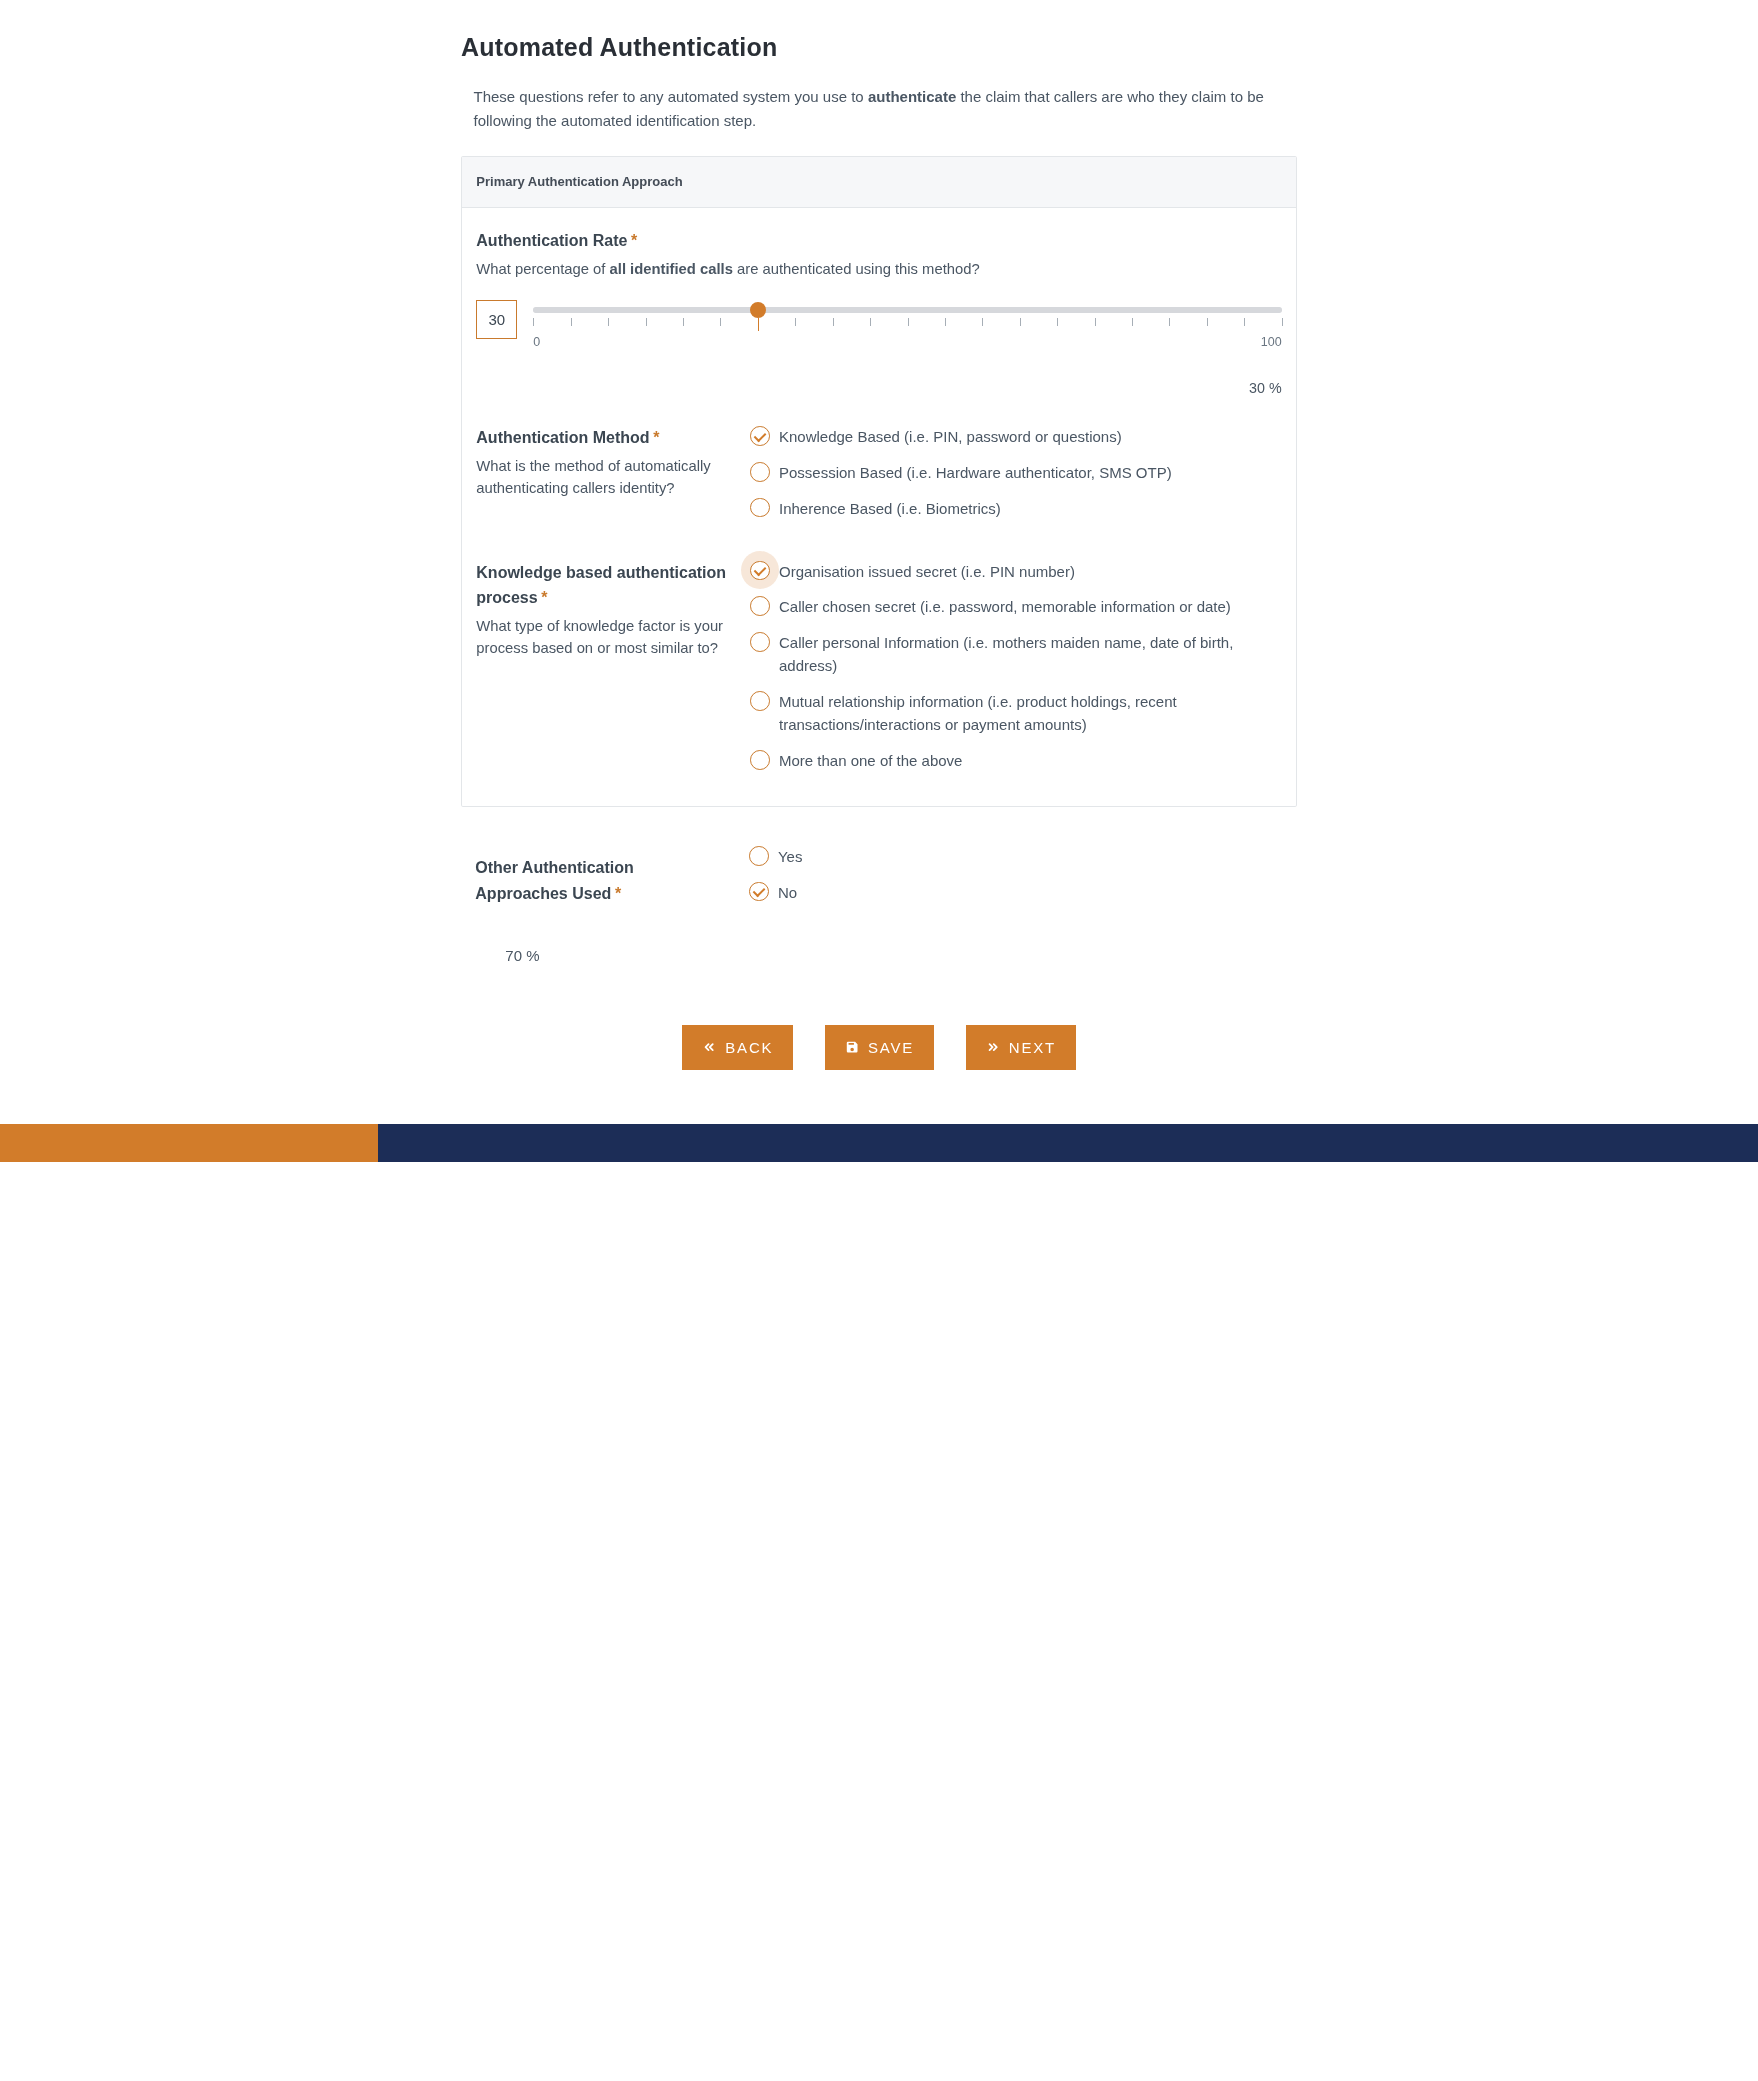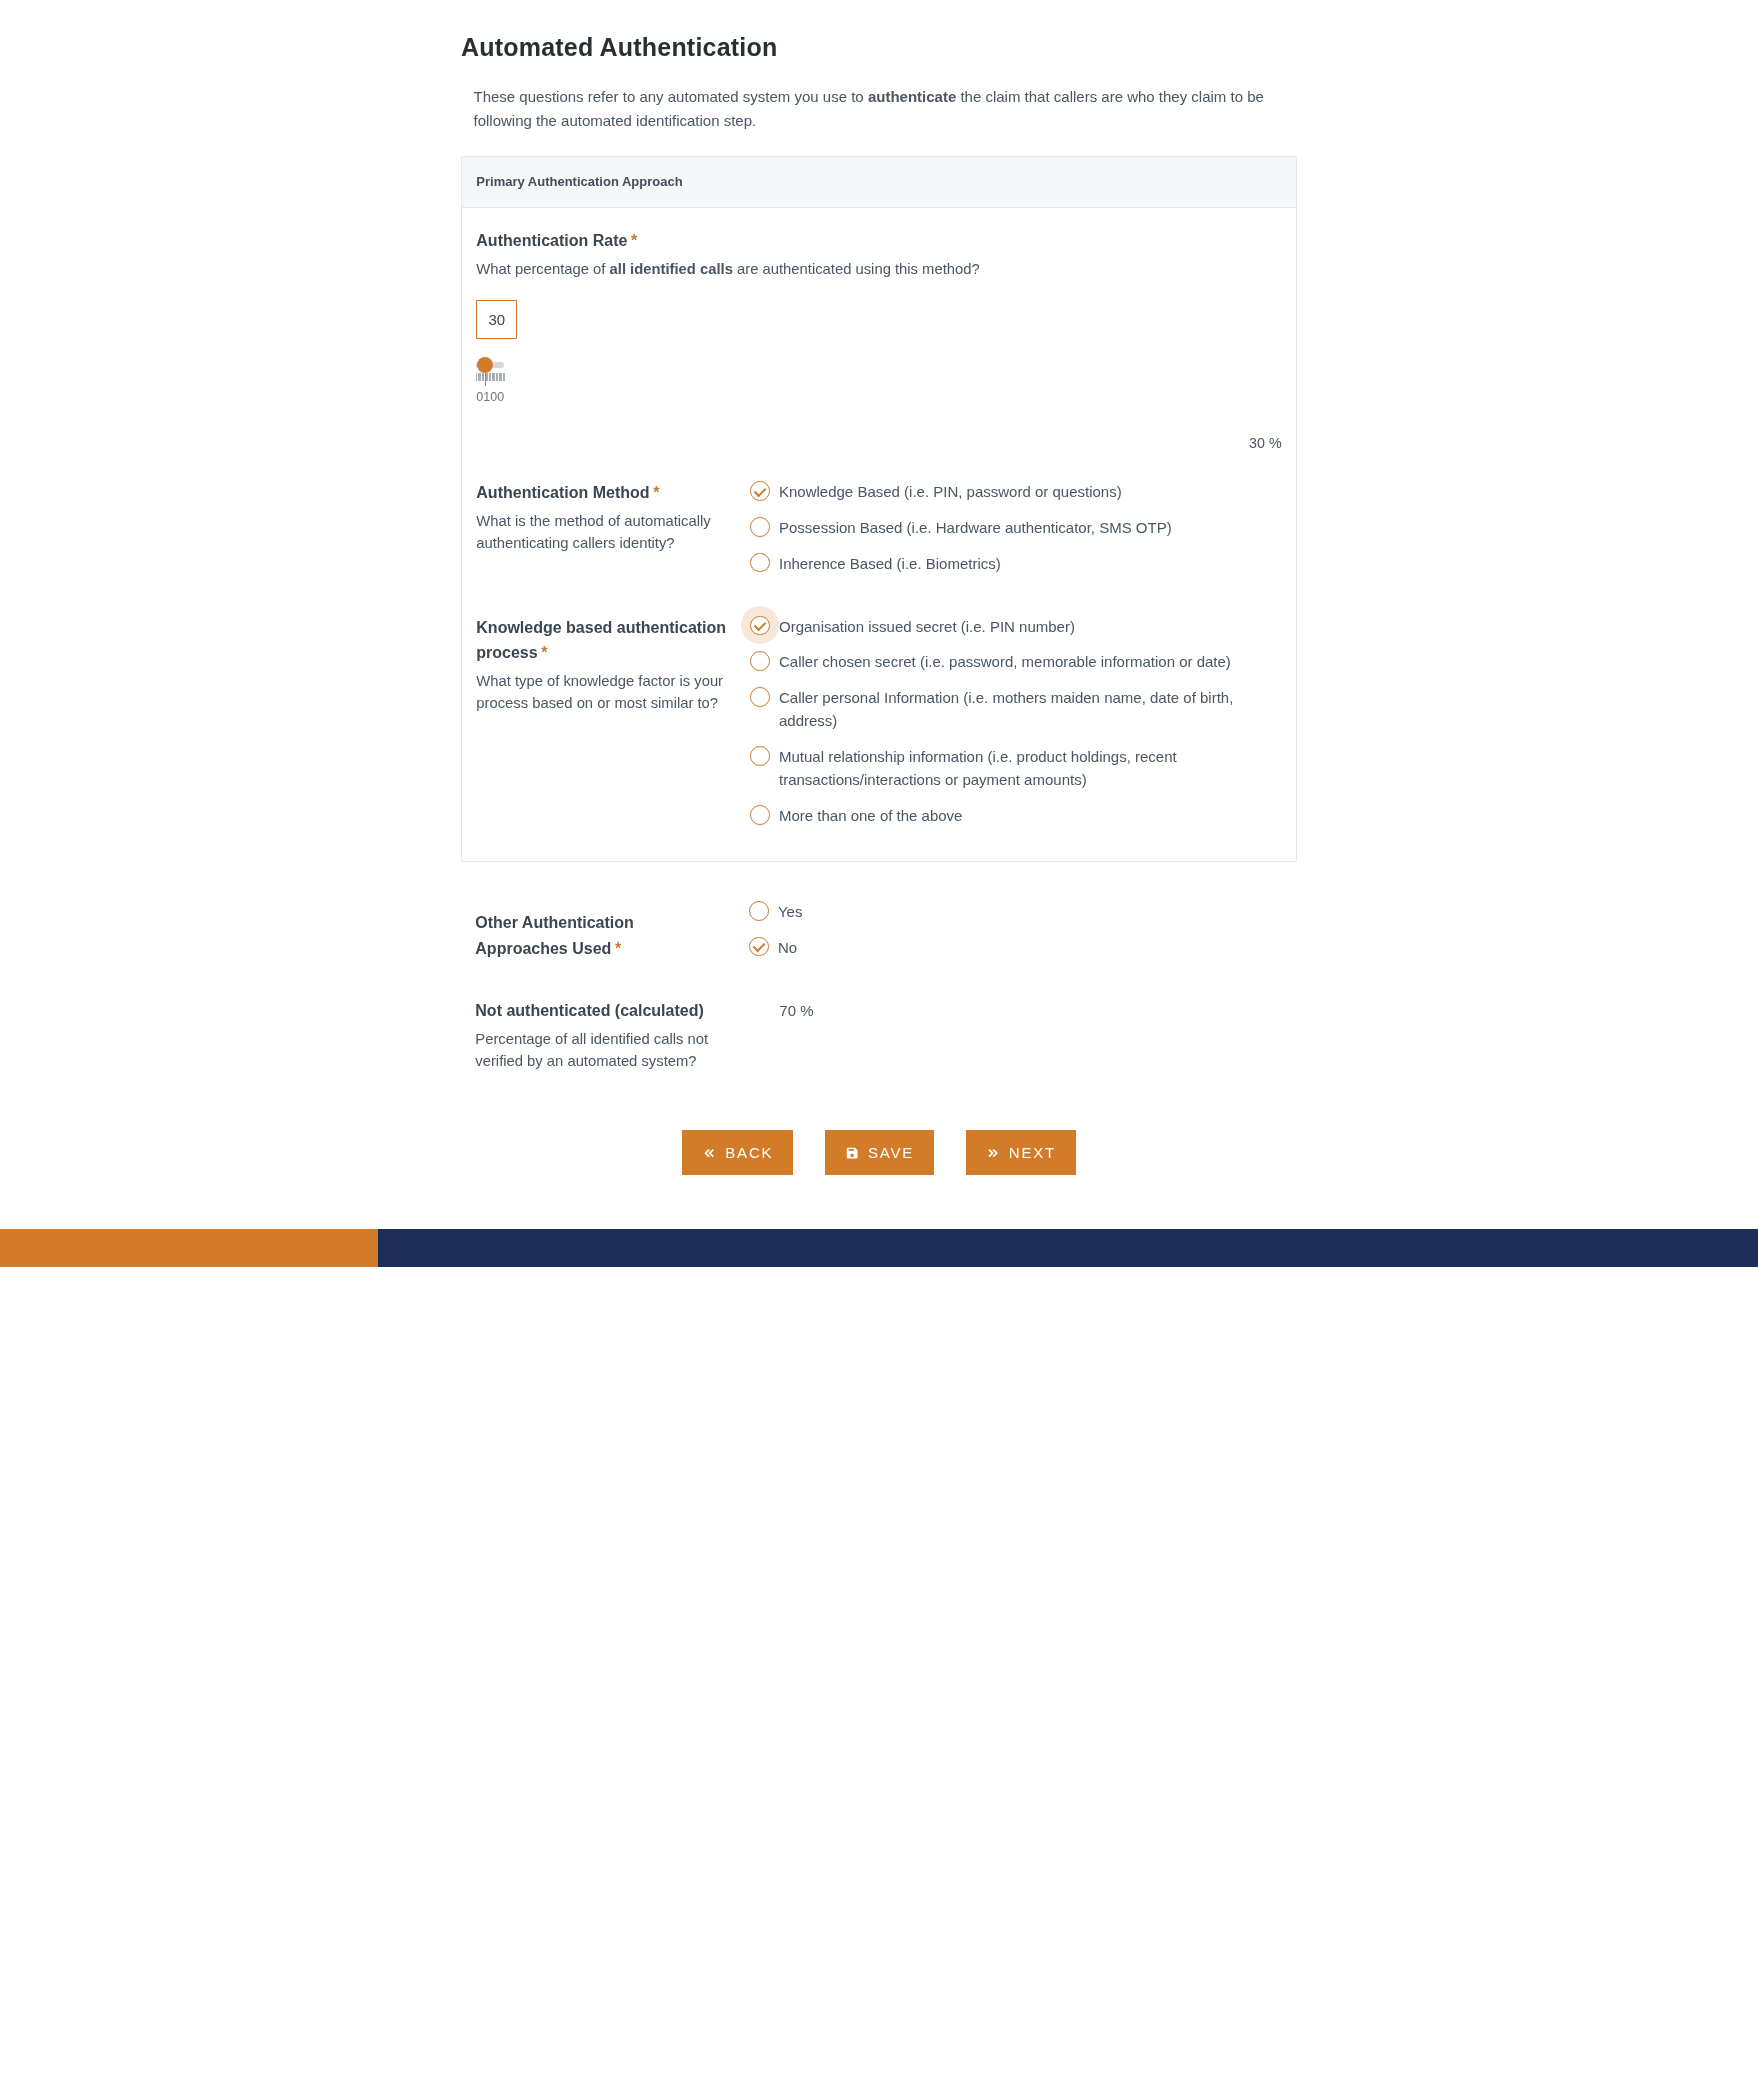--- a/index.html
+++ b/index.html
@@ -81,21 +81,20 @@
     margin-top: 5.4px;
   }
   .field-desc .strong { font-weight: 600; }
 
   
   .slider-row {
     display: flex;
     align-items: flex-start;
     gap: 16px;
     margin-top: 19.7px;
-    flex-direction: column;
   }
   .slider-value-box {
     width: 41px;
     height: 39px;
     border: 0.9px solid var(--accent);
     display: flex;
     align-items: center;
     justify-content: center;
     font-size: 15px;
     color: #3b4651;
@@ -387,24 +386,20 @@
             <span class="radio-label">Yes</span>
           </div>
           <div class="radio-item">
             <span class="radio-circle checked"></span>
             <span class="radio-label">No</span>
           </div>
         </div>
     </div>
 
     <div class="qrow">
-      <div class="qleft">
-        <div class="field-label">Not authenticated (calculated)</div>
-        <div class="field-desc">Percentage of all identified calls not verified by an automated system?</div>
-      </div>
       <div class="qright">
         <div class="calc-value">70 %</div>
       </div>
     </div>
 
   </div>
 
   <div class="button-row">
     <button class="btn">
       <span class="btn-icon">

